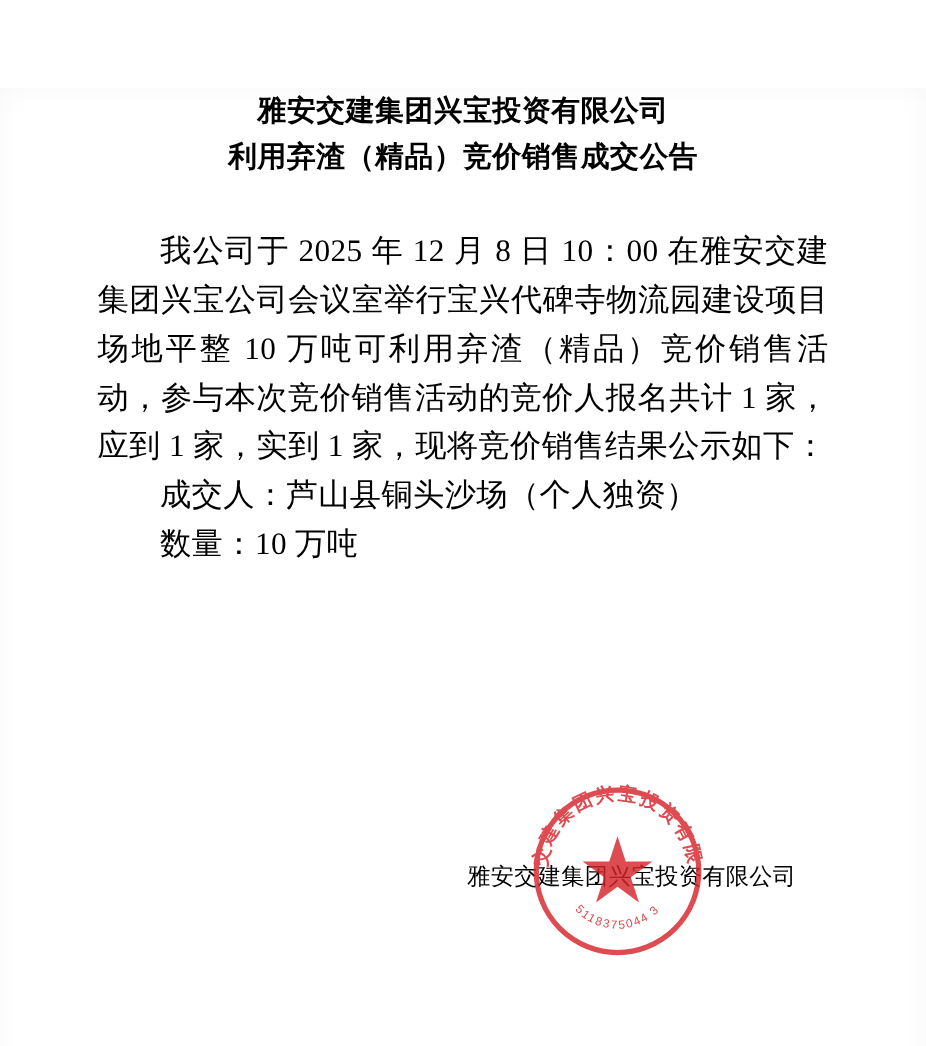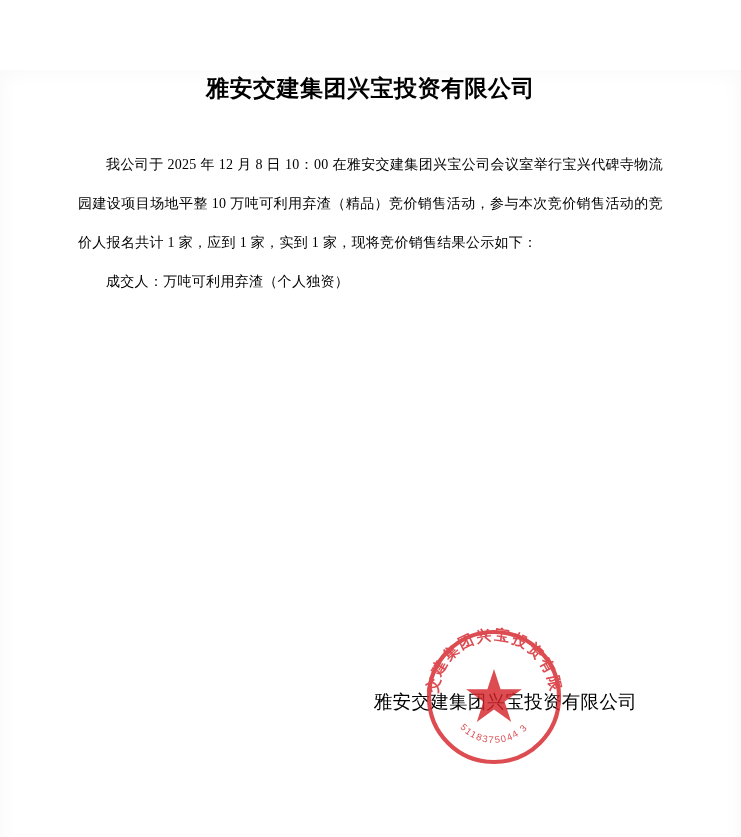--- a/index.html
+++ b/index.html
@@ -33,21 +33,21 @@
     letter-spacing: 0.5px;
   }
   .doc-title .tline {
     display: block;
     white-space: nowrap;
   }
 
   
   .body-block {
     margin-top: 38px;
-    font-size: 14px;
+    font-size: 25px;
     line-height: 39px;
     letter-spacing: 0.3px;
     text-align: justify;
     text-justify: inter-ideograph;
   }
   .para {
     text-indent: 2em;
     margin: 0;
   }
   .field-line {
@@ -95,27 +95,31 @@
     box-shadow: inset 0 0 22px rgba(0,0,0,0.035);
   }
 </style>
 </head>
 <body>
 
 <div class="page">
 
   <div class="doc-title">
     <span class="tline">雅安交建集团兴宝投资有限公司</span>
+    <span class="tline">利用弃渣（精品）竞价销售成交公告</span>
   </div>
 
   <div class="body-block">
     <p class="para">我公司于 2025 年 12 月 8 日 10：00 在雅安交建集团兴宝公司会议室举行宝兴代碑寺物流园建设项目场地平整 10 万吨可利用弃渣（精品）竞价销售活动，参与本次竞价销售活动的竞价人报名共计 1 家，应到 1 家，实到 1 家，现将竞价销售结果公示如下：</p>
 
     <p class="field-line">
-      <span>成交人：</span><span>万吨可利用弃渣（个人独资）</span>
+      <span>成交人：</span><span>芦山县铜头沙场（个人独资）</span>
+    </p>
+    <p class="field-line">
+      <span>数量：</span><span>10 万吨</span>
     </p>
   </div>
 
   <div class="sign-block">
     <div>雅安交建集团兴宝投资有限公司</div>
   </div>
 
   <div class="seal">
     <svg viewBox="0 0 152 152" xmlns="http://www.w3.org/2000/svg">
       <defs>

